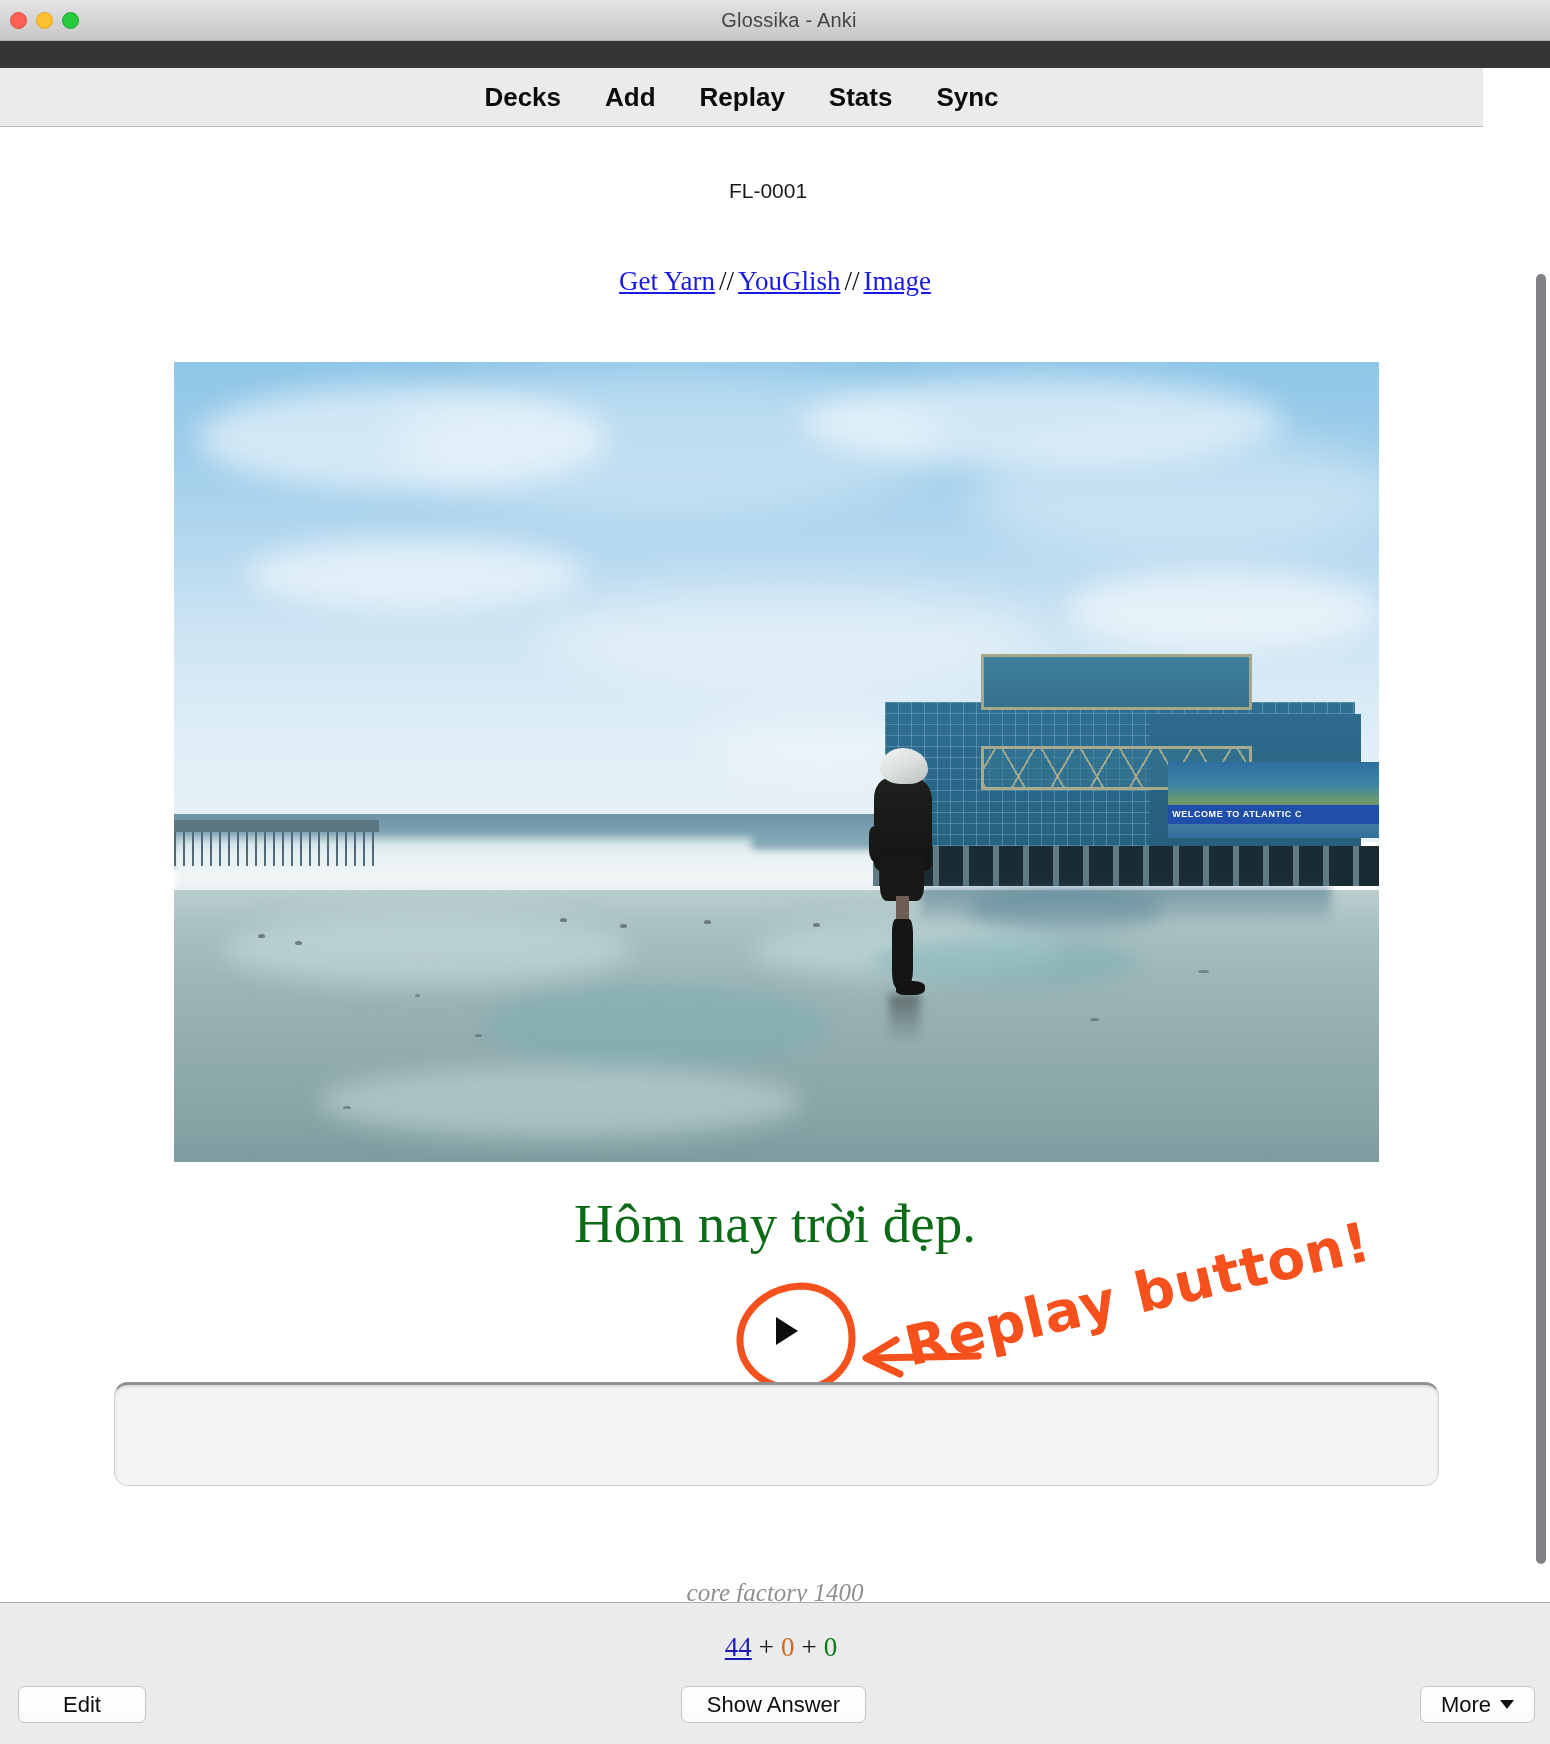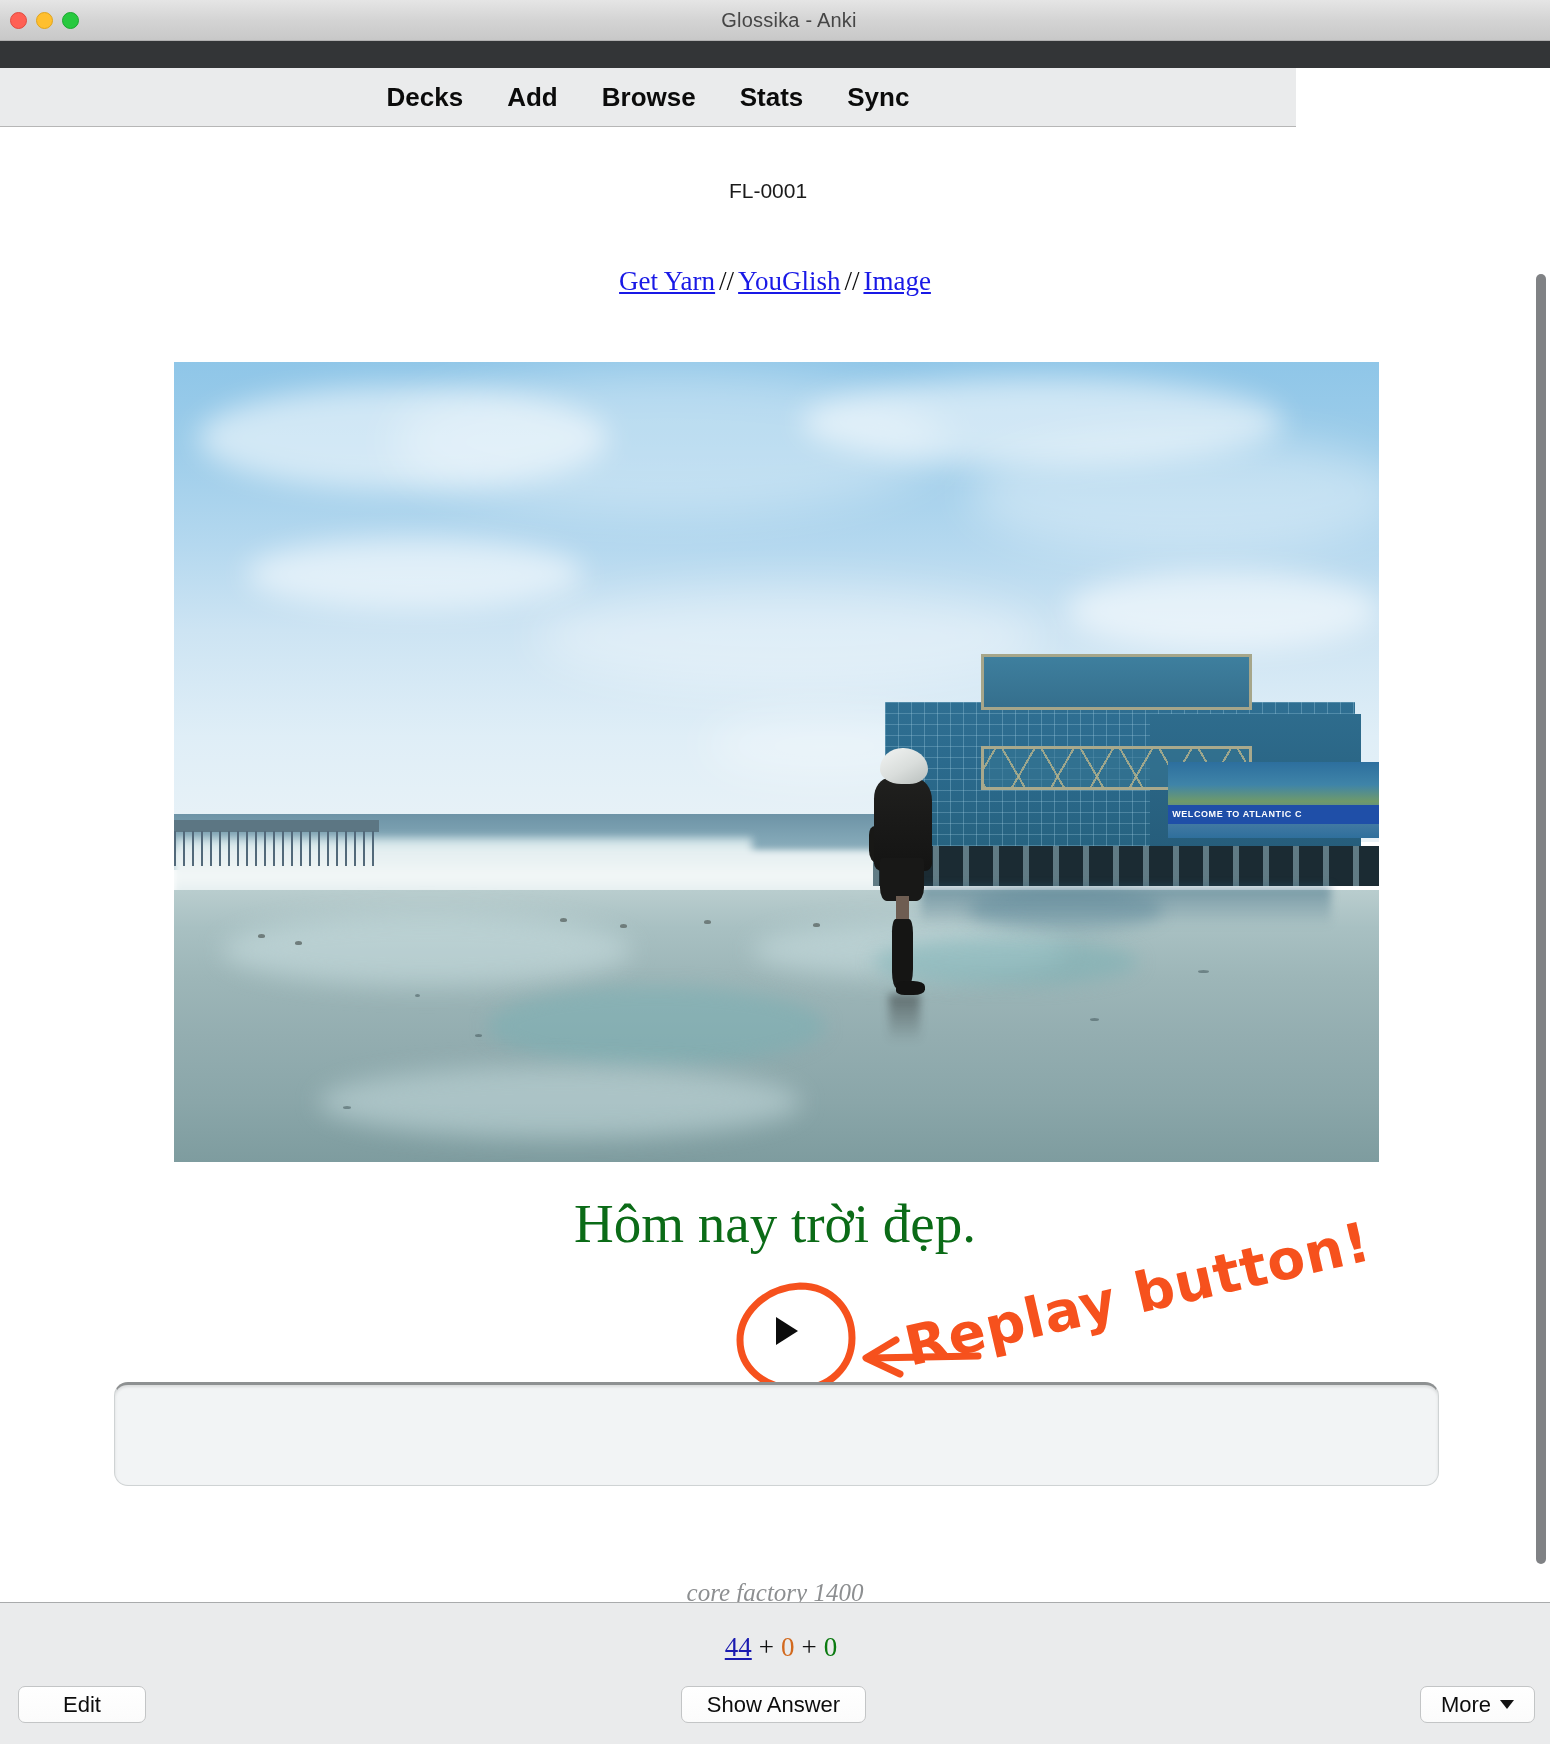--- a/index.html
+++ b/index.html
@@ -31,21 +31,21 @@
   }
 
   
   #darkstrip {
     position: absolute; left: 0; top: 41px; width: 1550px; height: 27px;
     background: #333537;
   }
 
   
   #navbar {
-    position: absolute; left: 0; top: 68px; width: 1296px; height: 59px;
+    position: absolute; left: 0; top: 68px; width: 1483px; height: 59px;
     background: #eaebec;
     border-bottom: 1px solid #b6b6b6;
     display: flex; align-items: center; justify-content: center;
     gap: 0;
   }
   .navitem {
     font-size: 26px; font-weight: bold; color: #0b0b0b;
     padding: 0 22px; cursor: default; white-space: nowrap;
   }
 
@@ -372,21 +372,21 @@
     <div class="light green"></div>
   </div>
   <div id="window-title">Glossika - Anki</div>
 </div>
 
 <div id="darkstrip"></div>
 
 <div id="navbar">
   <div class="navitem">Decks</div>
   <div class="navitem">Add</div>
-  <div class="navitem">Browse</div>
+  <div class="navitem">Replay</div>
   <div class="navitem">Stats</div>
   <div class="navitem">Sync</div>
 </div>
 
 <div id="cardarea">
 
   <div id="card-id">FL-0001</div>
 
   <div id="photo-wrap">
     <div id="photo">

